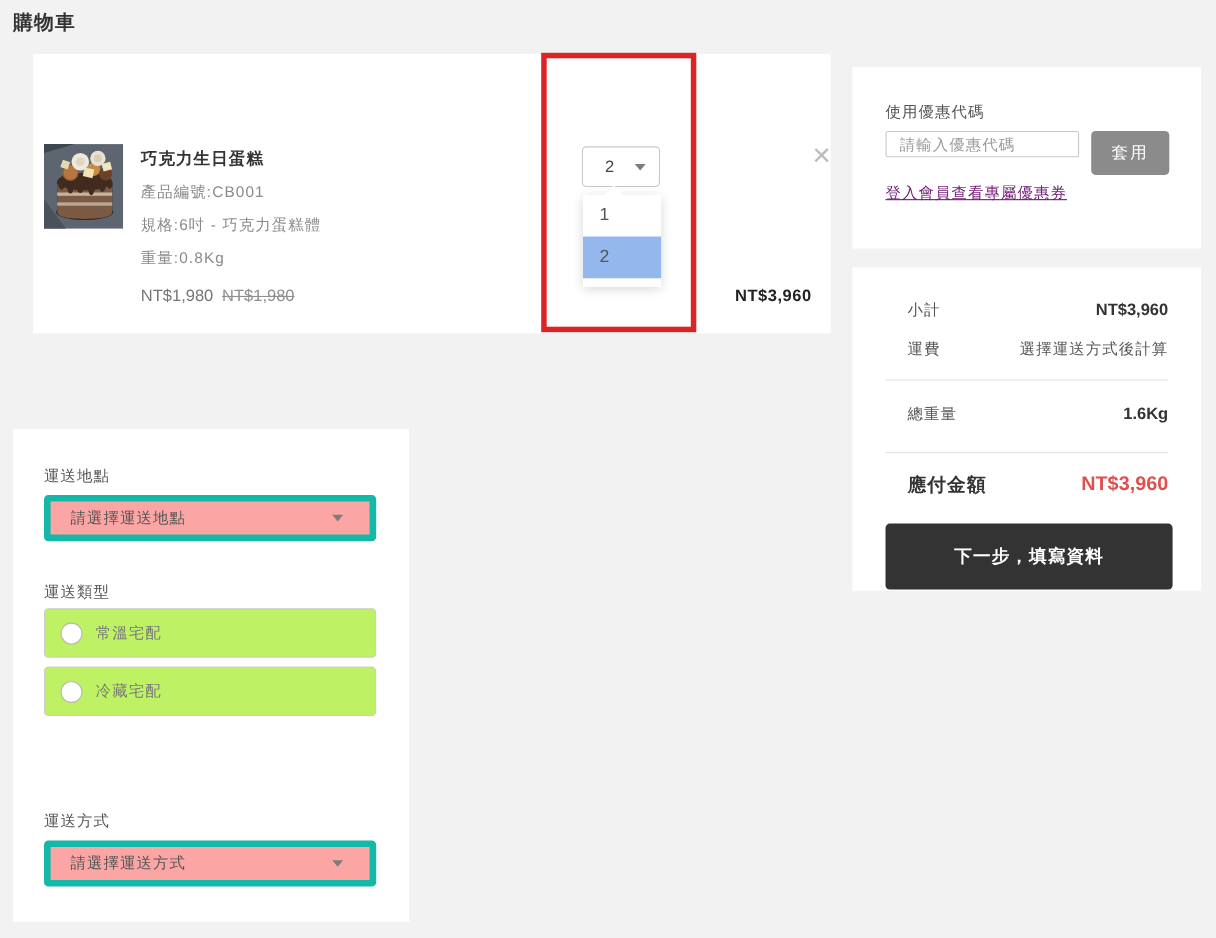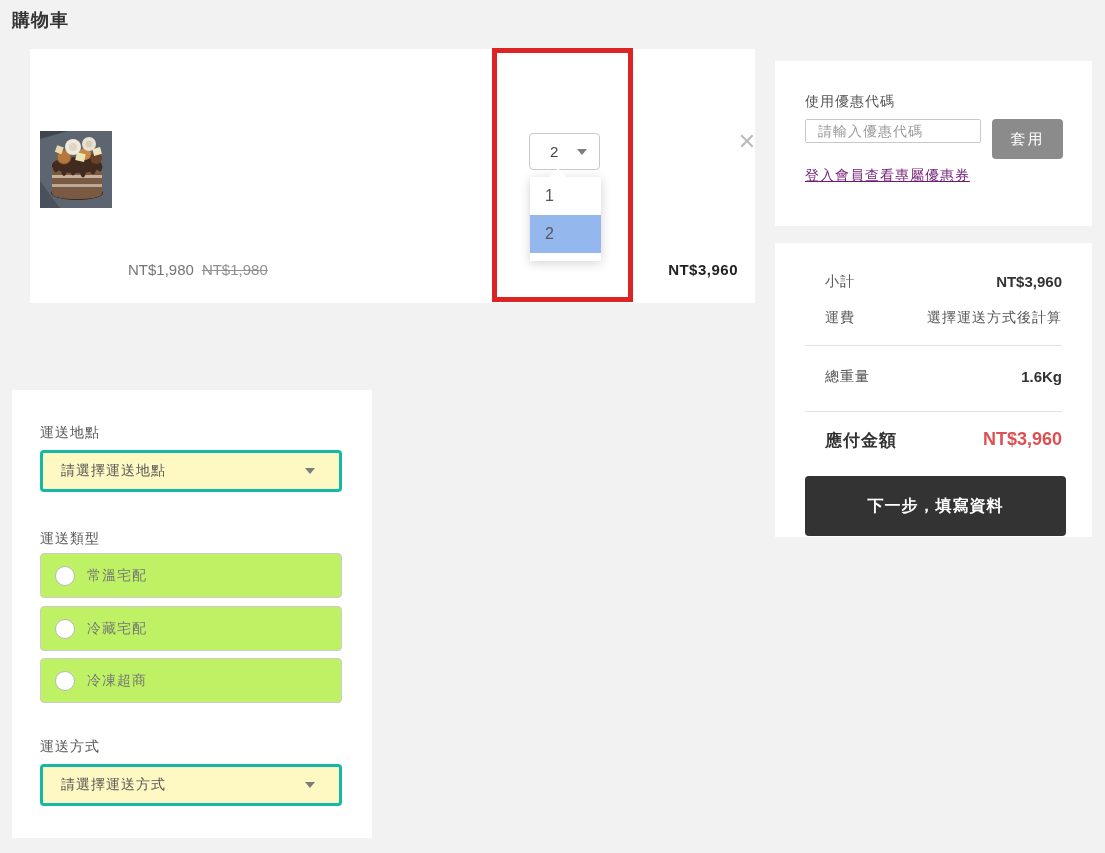--- a/index.html
+++ b/index.html
@@ -68,21 +68,21 @@
   .total-label{ font-size:17px; font-weight:bold; color:#333; letter-spacing:1px;}
   .total-value{ font-size:18px; font-weight:bold; color:#de5050; }
   .next-btn{ position:absolute; left:30px; top:233px; width:261px; height:60px;
     background:#333333; color:#fff; border:none; border-radius:4px; font-size:16px; font-weight:bold;
     cursor:pointer; font-family:"Liberation Sans","DejaVu Sans",sans-serif; letter-spacing:1px;}
 
   
   .ship-card{ left:12px; top:390px; width:360px; height:448px;text-align:right; }
   .ship-label{ position:absolute; left:28px; font-size:14px; color:#555; letter-spacing:1px;}
   .ship-select{ position:absolute; left:28px; width:302px; height:42px;
-    border:3px solid #14b8a6; border-radius:4px; background:#fef9c3;
+    border:6px solid #14b8a6; border-radius:4px; background:#fca5a5;
     display:flex; align-items:center; justify-content:space-between; padding:0 24px 0 18px; cursor:pointer;}
   .ship-select .val{ font-size:14px; color:#555; letter-spacing:1px;}
   .radio-box{ position:absolute; left:28px; width:302px; height:45px;
     border:1px solid #cccccc; border-radius:4px; background:#bef264;
     display:flex; align-items:center; padding-left:14px; cursor:pointer;}
   .radio-circle{ width:20px; height:20px; border:1px solid #b9b9b9; border-radius:50%; background:#fff; flex:none;}
   .radio-text{ margin-left:12px; font-size:14px; color:#777; letter-spacing:1px;}
 </style>
 </head>
 <body>
@@ -110,20 +110,26 @@
       <circle cx="33" cy="16" r="8" fill="#efe9dc"></circle>
       <circle cx="33" cy="16" r="4" fill="#e0d6c2"></circle>
       <circle cx="49" cy="13" r="7" fill="#e9e2d2"></circle>
       <circle cx="49" cy="13" r="3.5" fill="#d9cdb6"></circle>
       <rect x="36" y="22" width="9" height="8" fill="#efe3b8" transform="rotate(12 40 26)"></rect>
       <rect x="53" y="17" width="8" height="7" fill="#f0e6c0" transform="rotate(-15 57 20)"></rect>
       <rect x="16" y="15" width="7" height="7" fill="#e7d9ae" transform="rotate(20 19 18)"></rect>
     </svg>
   </div>
 
+  <div class="prod-info">
+    <div class="prod-name">巧克力生日蛋糕</div>
+    <div class="prod-meta">產品編號:CB001</div>
+    <div class="prod-meta">規格:6吋 - 巧克力蛋糕體</div>
+    <div class="prod-meta">重量:0.8Kg</div>
+  </div>
 
   <div class="prod-price">
     <span>NT$1,980</span><span class="price-strike">NT$1,980</span>
   </div>
 
   <div class="qty-select">
     <span class="val">2</span>
     <span class="caret-down"></span>
   </div>
 
@@ -178,23 +184,19 @@
 
   <div class="ship-label" style="top:140px">運送類型</div>
   <div class="radio-box" style="top:163px">
     <span class="radio-circle"></span>
     <span class="radio-text">常溫宅配</span>
   </div>
   <div class="radio-box" style="top:216px">
     <span class="radio-circle"></span>
     <span class="radio-text">冷藏宅配</span>
   </div>
-  <div class="radio-box" style="top:268px">
-    <span class="radio-circle"></span>
-    <span class="radio-text">冷凍超商</span>
-  </div>
 
   <div class="ship-label" style="top:348px">運送方式</div>
   <div class="ship-select" style="top:374px">
     <span class="val">請選擇運送方式</span>
     <span class="caret-down"></span>
   </div>
 </div>
 
 </body></html>

